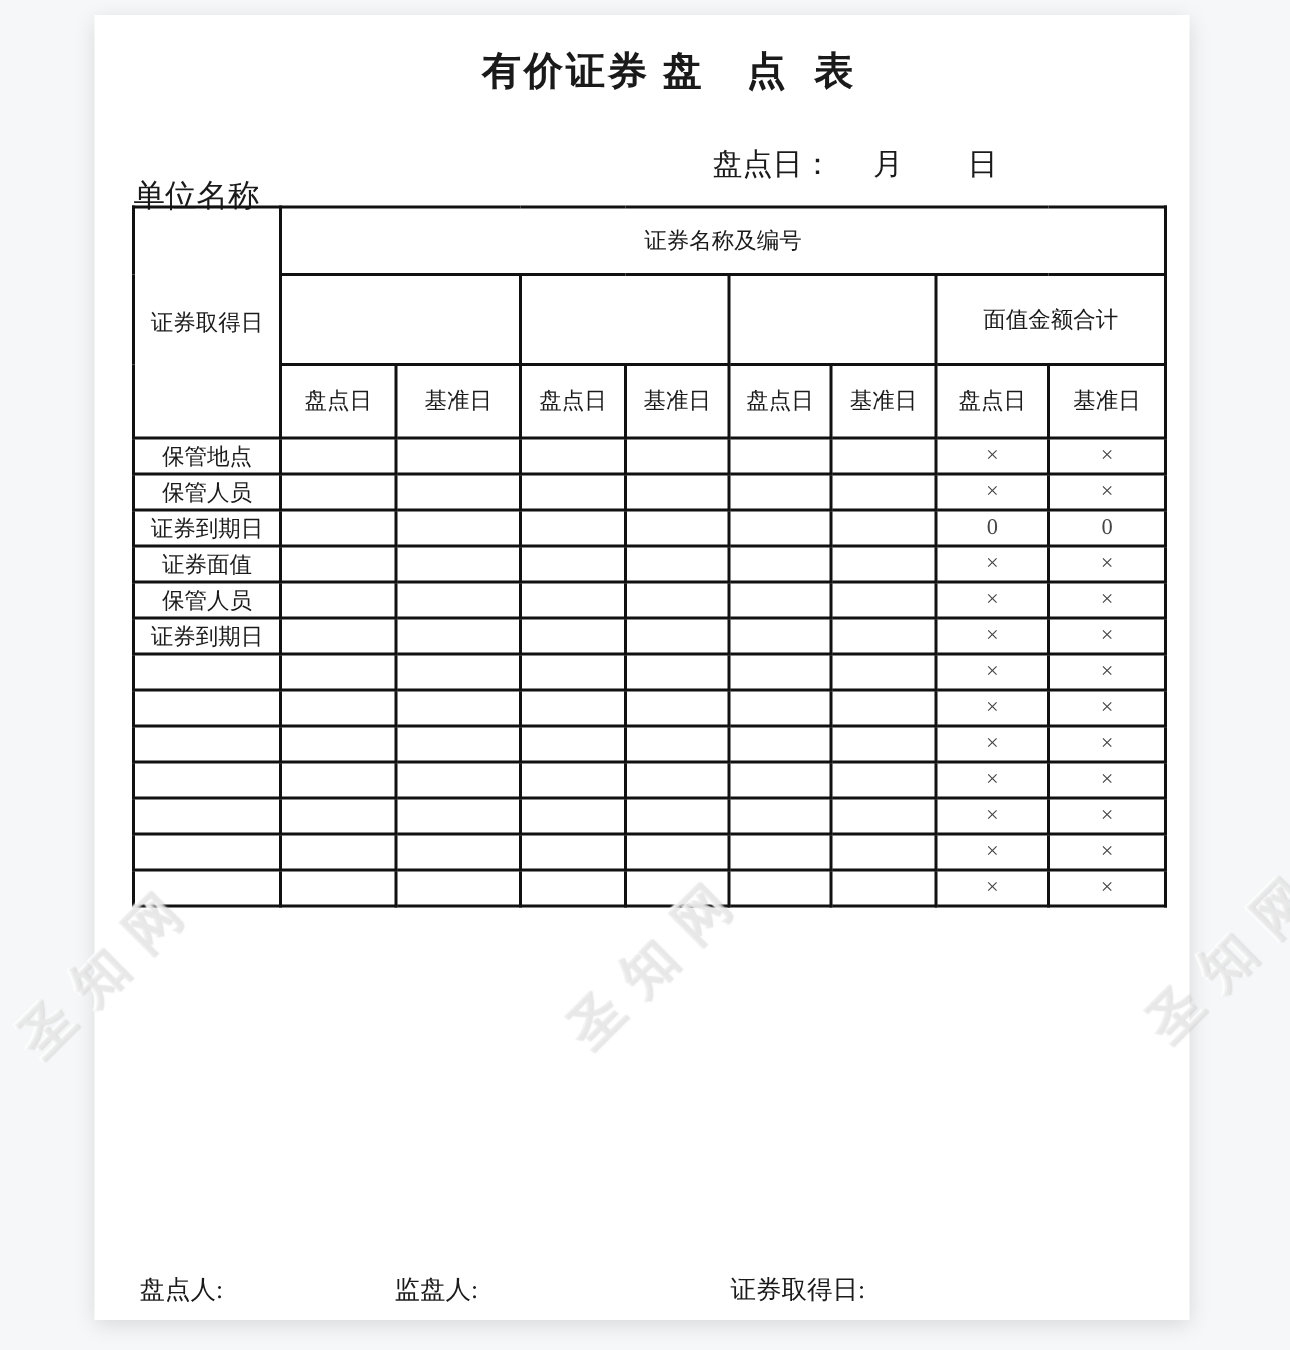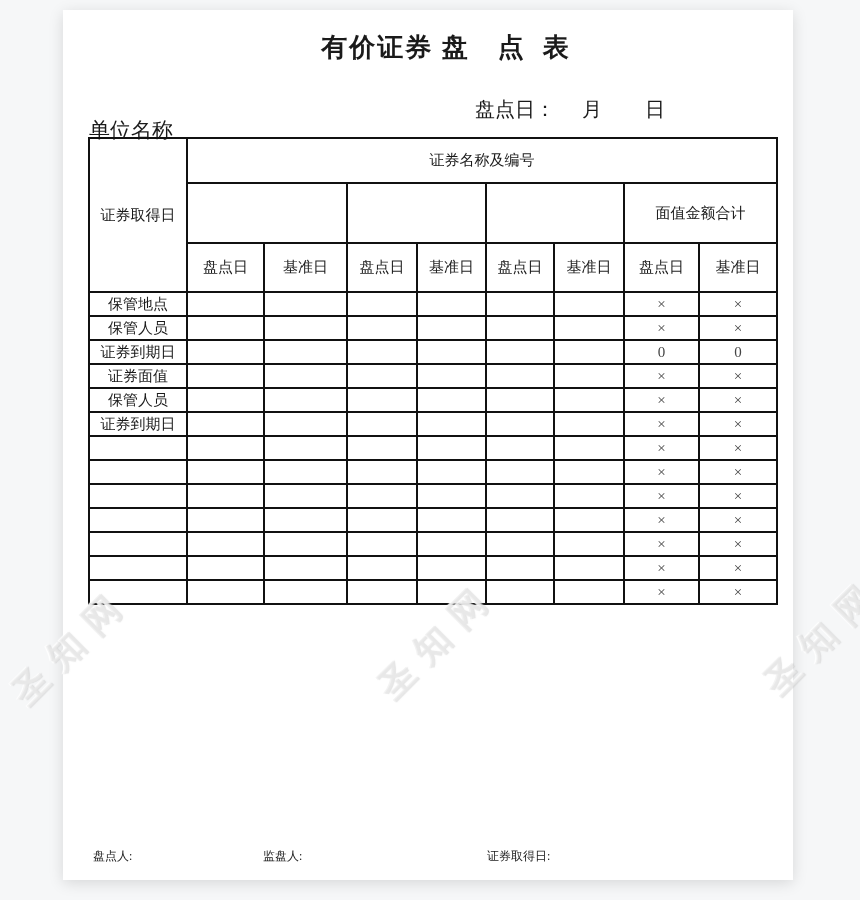--- a/index.html
+++ b/index.html
@@ -60,21 +60,21 @@
     white-space: nowrap;
   }
   .form thead tr.r1 { height: 45px; }
   .form thead tr.r2 { height: 60px; }
   .form thead tr.r3 { height: 49px; }
   .form tbody tr    { height: 24px; }
   .form td.mark { color: #444444; font-size: 15px; }
   .footer-label {
     position: absolute;
     top: 838px;
-    font-size: 12px;
+    font-size: 17px;
     white-space: nowrap;
   }
   .footer-label.pos1 { left: 30px; }
   .footer-label.pos2 { left: 200px; text-align: right; }
   .footer-label.pos3 { left: 424px; }
   .wm {
     position: absolute;
     transform: rotate(-45deg);
     font-size: 36px;
     font-weight: bold;

